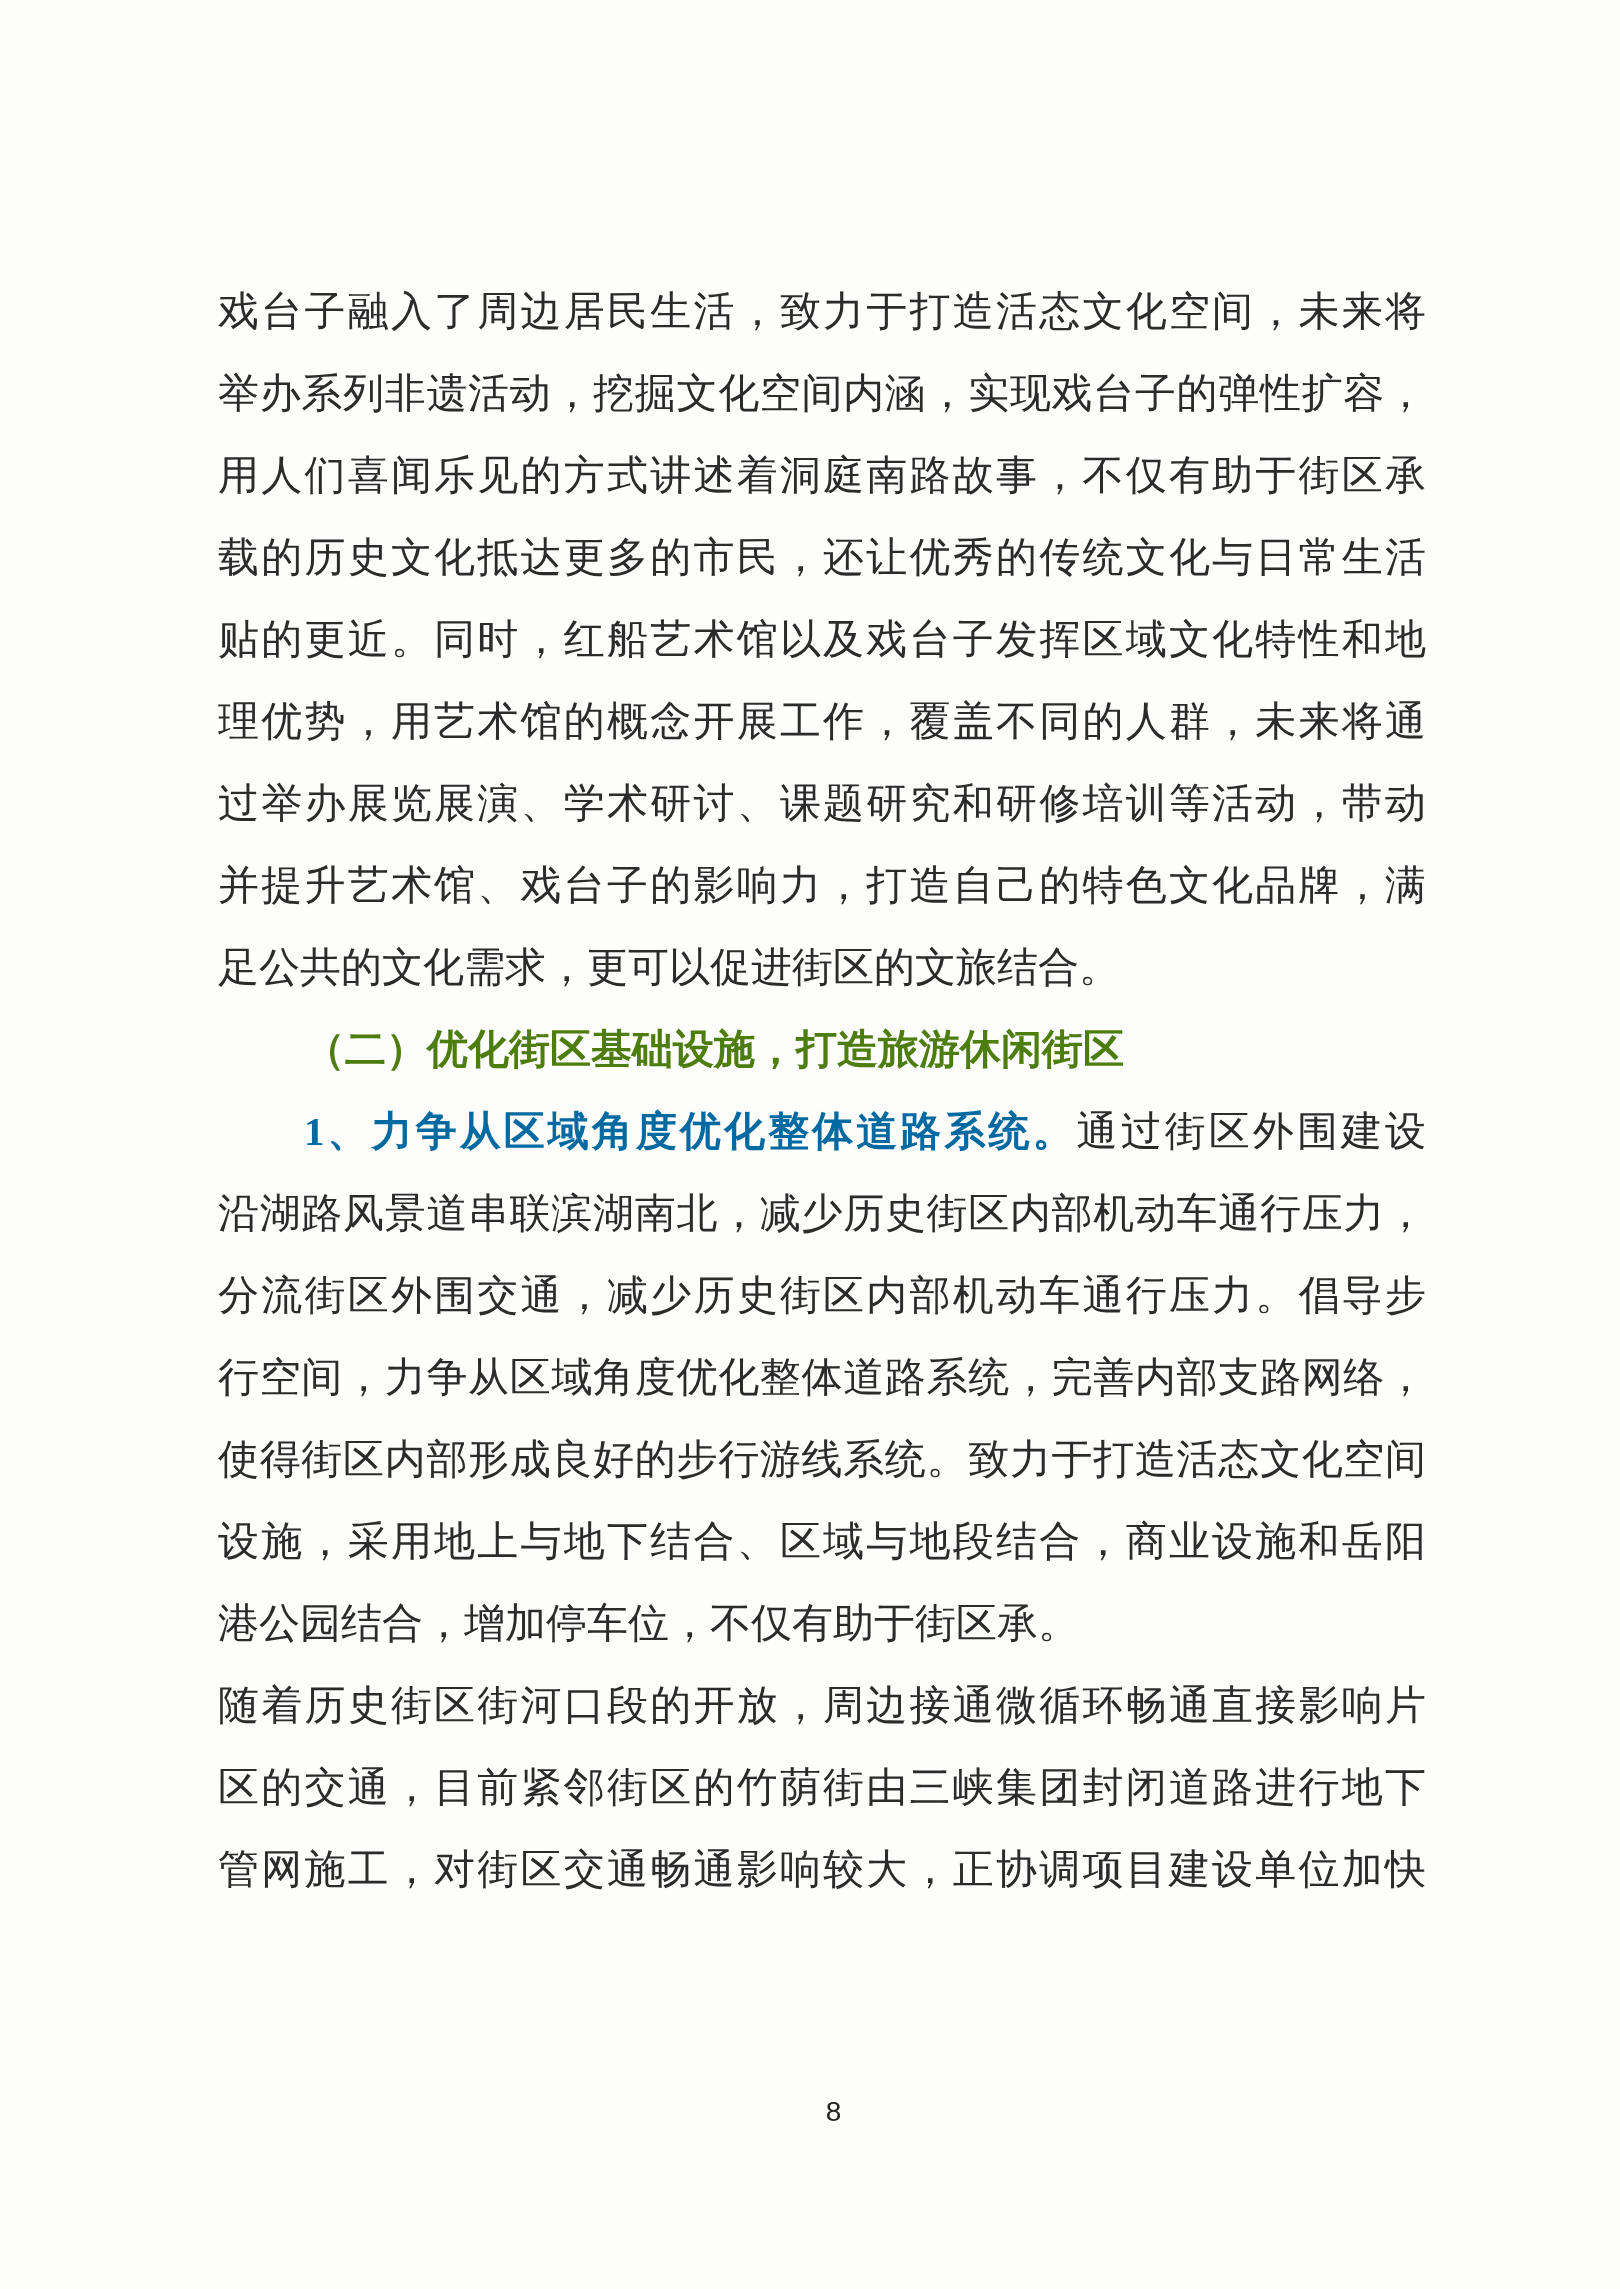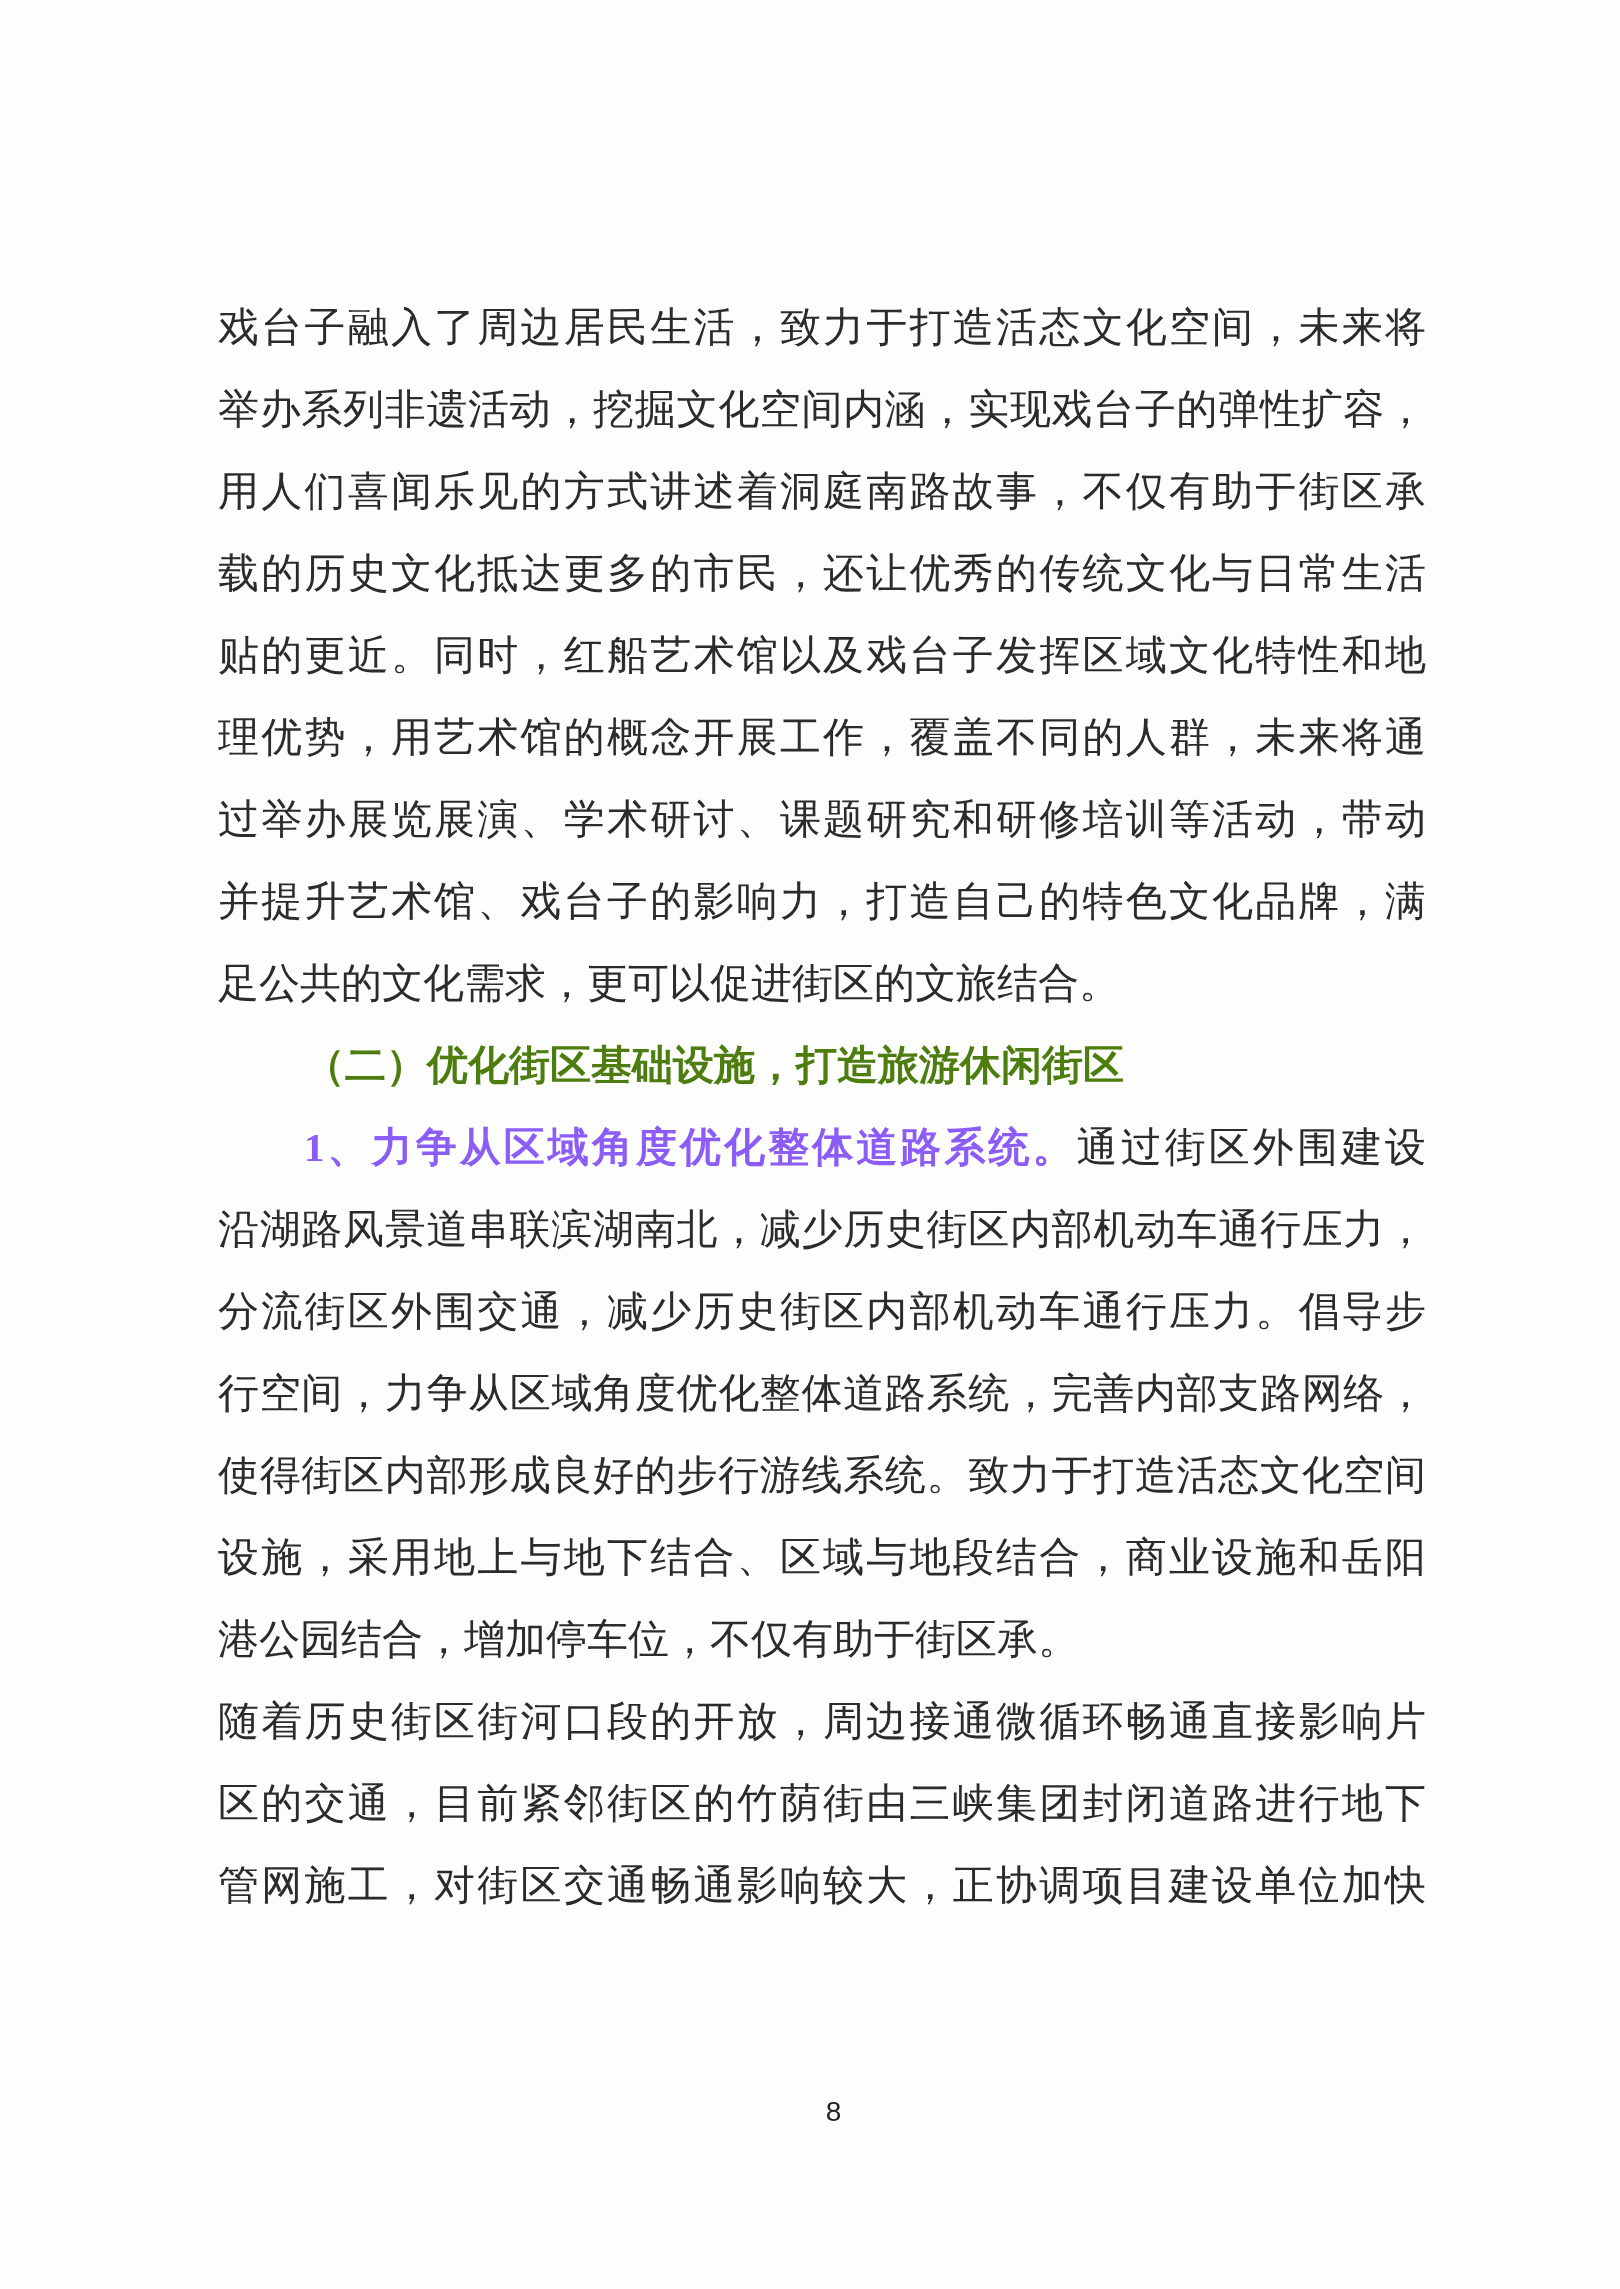--- a/index.html
+++ b/index.html
@@ -8,21 +8,21 @@
     width: 1620px;
     height: 2290px;
     background: #fdfdfc;
     font-family: "Liberation Serif", serif;
     color: #2b2b2b;
     overflow: hidden;
   }
   .text-block {
     position: absolute;
     left: 218px;
-    top: 286px;
+    top: 270px;
     width: 1208px;
     font-size: 41px;
     line-height: 82px;
   }
   .line {
     height: 82px;
     overflow: hidden;
     text-align: justify;
     text-align-last: justify;
   }
@@ -33,21 +33,21 @@
     font-weight: bold;
     color: #4d7c0f;
     text-align-last: left;
     text-indent: 86px;
   }
   .line.numbered {
     text-indent: 86px;
   }
   .line.numbered .bold-seg {
     font-weight: bold;
-    color: #8b5cf6;
+    color: #0369a1;
   }
   .page-number {
     position: absolute;
     top: 2096px;
     left: 0;
     width: 100%;
     text-align: center;
     transform: translateX(23.5px);
     font-family: "Liberation Sans", sans-serif;
     font-size: 28px;

